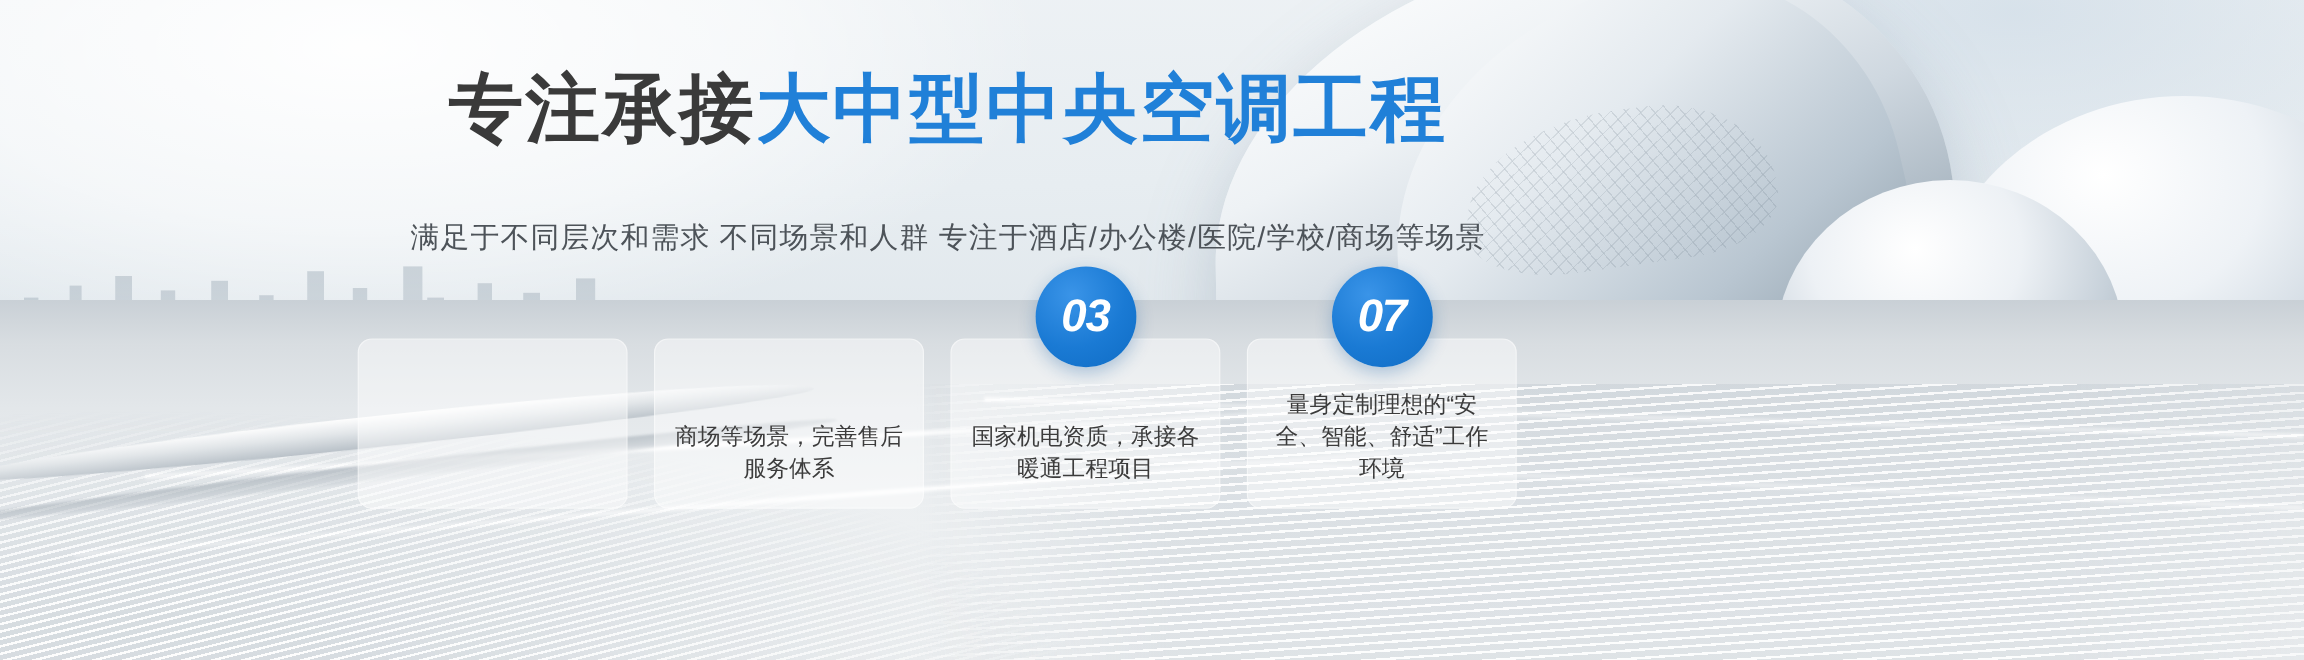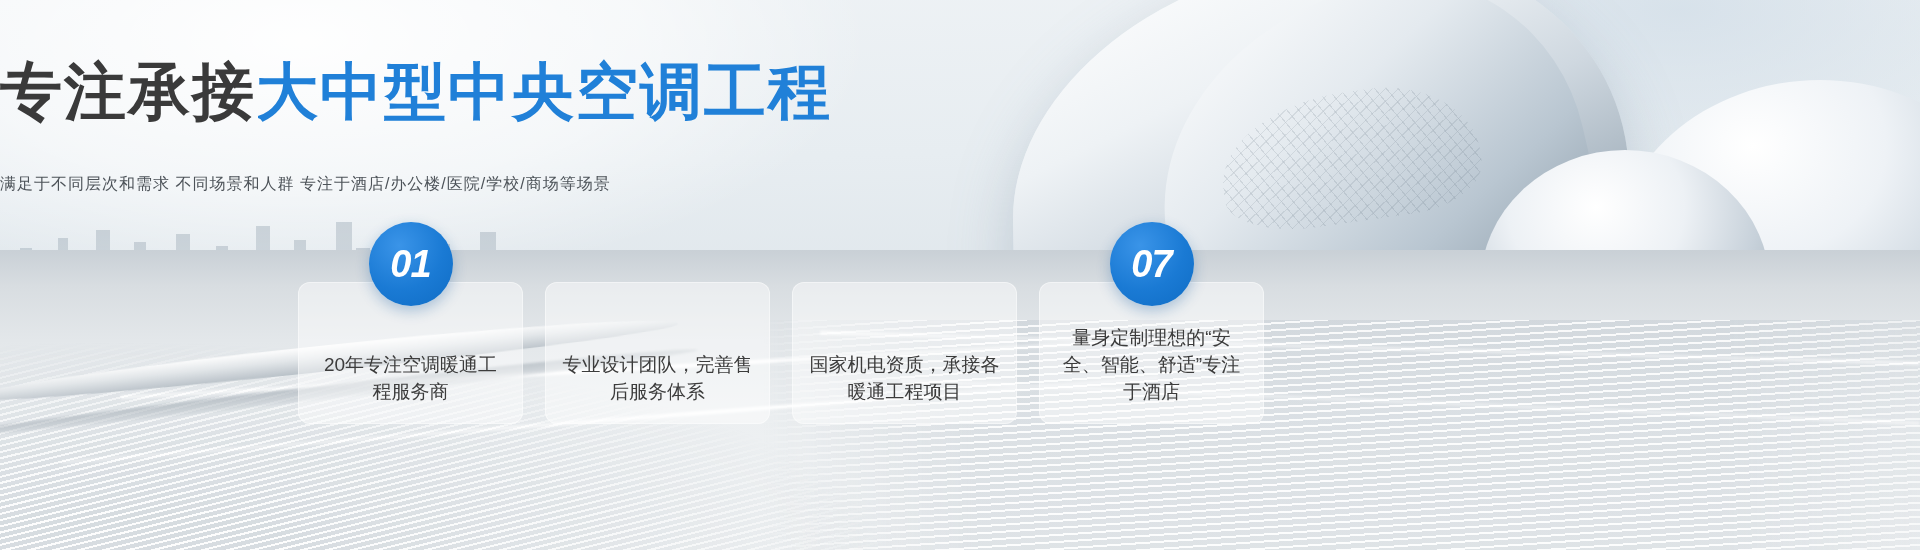--- a/index.html
+++ b/index.html
@@ -59,27 +59,27 @@
             mask-image:linear-gradient(90deg,transparent 0,#000 18%,#000 80%,rgba(0,0,0,.5) 100%);}
   .guard{position:absolute;left:-40px;bottom:178px;width:720px;height:26px;
     background:linear-gradient(180deg,#fdfdfd 0%,#e2e6e9 45%,#b9c1c8 100%);
     border-radius:50%/60% 60% 40% 40%;transform:rotate(-6deg);filter:blur(.6px);}
   .guard2{position:absolute;left:-60px;bottom:150px;width:760px;height:14px;
     background:linear-gradient(180deg,#9aa4ad 0%,#cfd5da 100%);
     border-radius:50%;transform:rotate(-6.5deg);opacity:.55;filter:blur(1px);}
   .lane{position:absolute;height:4px;background:rgba(255,255,255,.95);filter:blur(1.2px);}
 
   
-  .headline{position:absolute;left:0;top:40px;width:1580px;text-align:left;
+  .headline{position:absolute;left:0;top:40px;width:1580px;text-align:center;
     font-size:62px;font-weight:bold;letter-spacing:2px;line-height:1.06;white-space:nowrap;margin-top:19px;}
   .h-dark{color:#3a3a3a;}
   .h-blue{color:#2080d8;}
 
-  .subtitle{position:absolute;left:0;top:158px;width:1580px;text-align:left;
-    font-size:16px;color:#4d5359;letter-spacing:1px;white-space:nowrap;}
+  .subtitle{position:absolute;left:0;top:158px;width:1580px;text-align:center;
+    font-size:24px;color:#4d5359;letter-spacing:1px;white-space:nowrap;}
 
   
   .cards{position:absolute;left:298px;top:282px;width:990px;height:142px;display:flex;gap:22px;}
   .card{position:relative;width:225px;height:142px;border-radius:12px;
     background:rgba(255,255,255,.46);
     box-shadow:inset 0 0 0 1px rgba(255,255,255,.45);
     display:flex;align-items:flex-end;justify-content:center;}
   .card-text{width:190px;text-align:center;font-size:19px;line-height:1.42;
     color:#3c3c3c;padding-bottom:18px;}
   .badge{position:absolute;left:50%;top:-60px;transform:translateX(-50%);
@@ -151,35 +151,34 @@
 
   <h1 class="headline">
     <span class="h-dark">专注承接</span><span class="h-blue">大中型中央空调工程</span>
   </h1>
 
   <p class="subtitle">满足于不同层次和需求  不同场景和人群  专注于酒店/办公楼/医院/学校/商场等场景</p>
 
   <div class="cards">
 
     <div class="card">
-      <div class="badge">
-        <span>01</span>
-      </div>
-      <div class="card-text">20年专注空调暖通工程服务商</div>
     </div>
 
     <div class="card">
-      <div class="card-text">专业设计团队，完善售后服务体系</div>
+      <div class="card-text">商场等场景，完善售后服务体系</div>
     </div>
 
     <div class="card">
+      <div class="badge">
+        <span>03</span>
+      </div>
       <div class="card-text">国家机电资质，承接各暖通工程项目</div>
     </div>
 
     <div class="card">
       <div class="badge">
         <span>07</span>
       </div>
-      <div class="card-text">量身定制理想的“安全、智能、舒适”专注于酒店</div>
+      <div class="card-text">量身定制理想的“安全、智能、舒适”工作环境</div>
     </div>
 
   </div>
 </div>
 
 </body></html>

